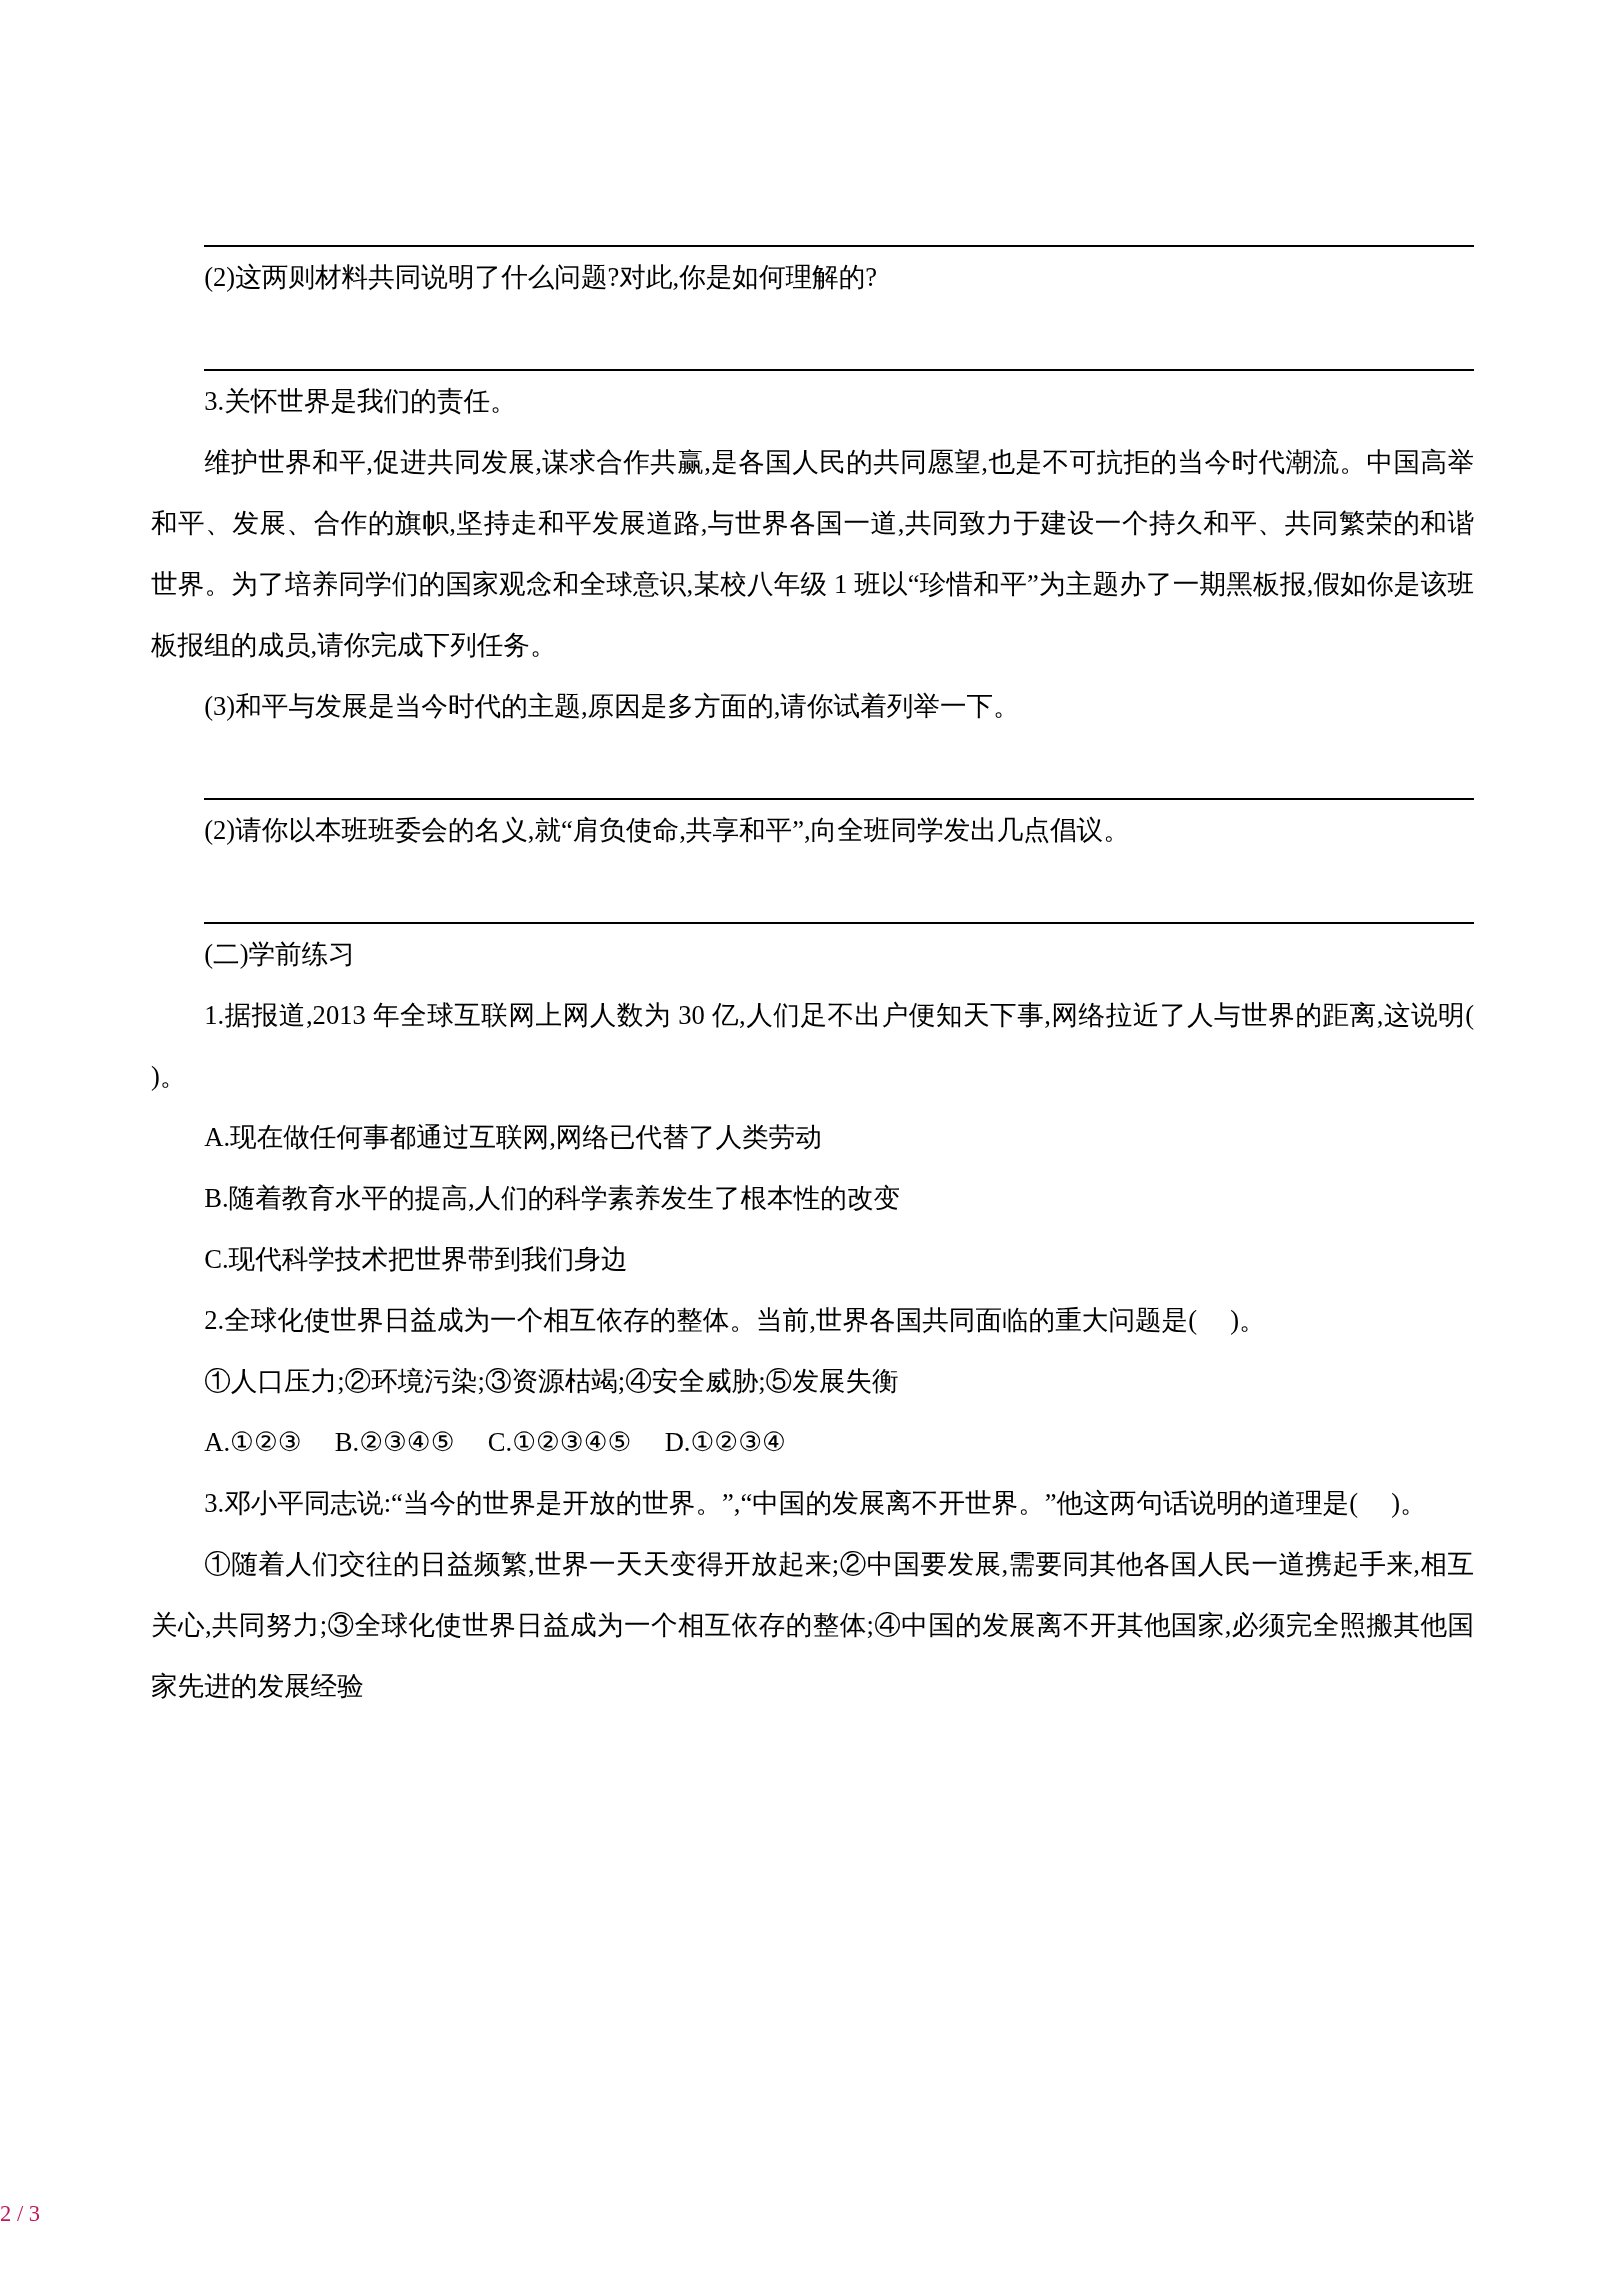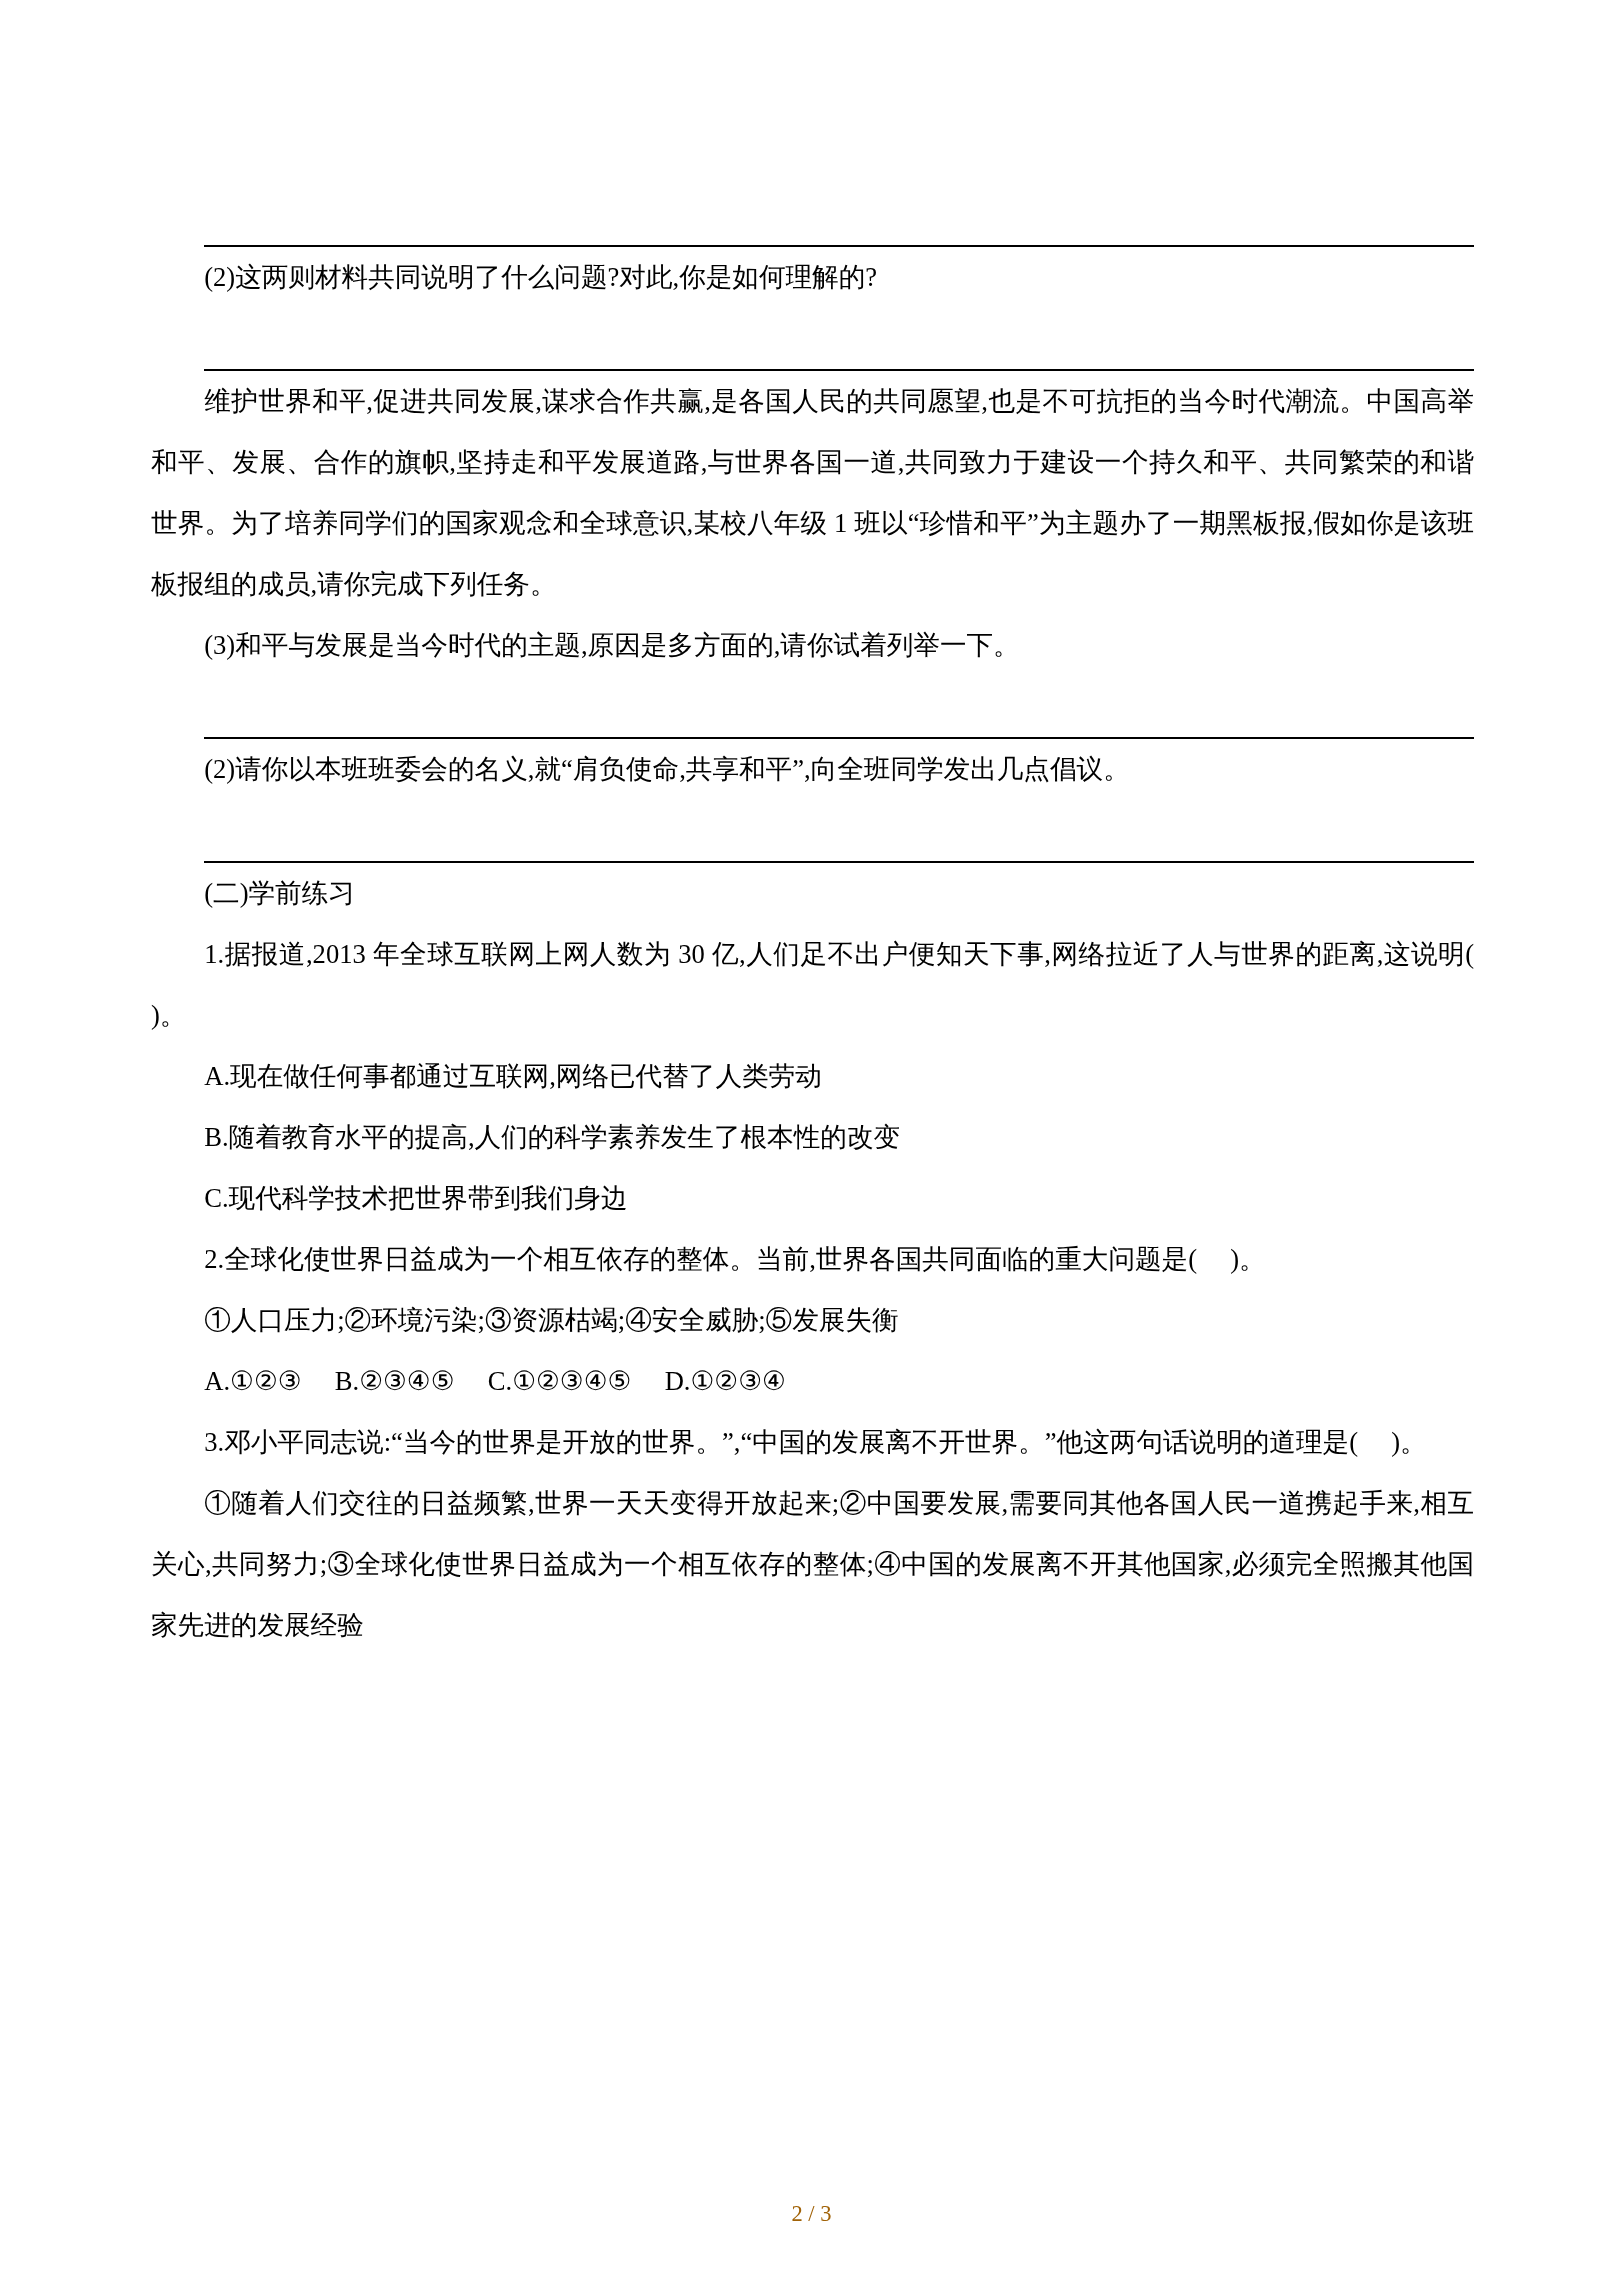--- a/index.html
+++ b/index.html
@@ -35,37 +35,37 @@
   .answer-line {
     height: 61px;
     margin-left: 2em;
     border-bottom: 2px solid #000000;
   }
   .footer {
     position: absolute;
     left: 0;
     right: 0;
     bottom: 68px;
-    text-align: center;
     font-size: 22.5px;
     font-family: "Liberation Serif", "DejaVu Serif", serif;
-    color: #a16207;
+    color: #be185d;
   }
 </style>
 </head>
 <body>
 
 <div class="page">
 
   <div class="answer-line"></div>
 
   <p class="para indent">(2)这两则材料共同说明了什么问题?对此,你是如何理解的?</p>
 
   <div class="answer-line"></div>
 
+  <p class="para indent">3.关怀世界是我们的责任。</p>
 
   <p class="para indent justify">维护世界和平,促进共同发展,谋求合作共赢,是各国人民的共同愿望,也是不可抗拒的当今时代潮流。中国高举和平、发展、合作的旗帜,坚持走和平发展道路,与世界各国一道,共同致力于建设一个持久和平、共同繁荣的和谐世界。为了培养同学们的国家观念和全球意识,某校八年级 1 班以“珍惜和平”为主题办了一期黑板报,假如你是该班板报组的成员,请你完成下列任务。</p>
 
 
   <p class="para indent">(3)和平与发展是当今时代的主题,原因是多方面的,请你试着列举一下。</p>
 
   <div class="answer-line"></div>
 
   <p class="para indent justify">(2)请你以本班班委会的名义,就“肩负使命,共享和平”,向全班同学发出几点倡议。</p>
 

